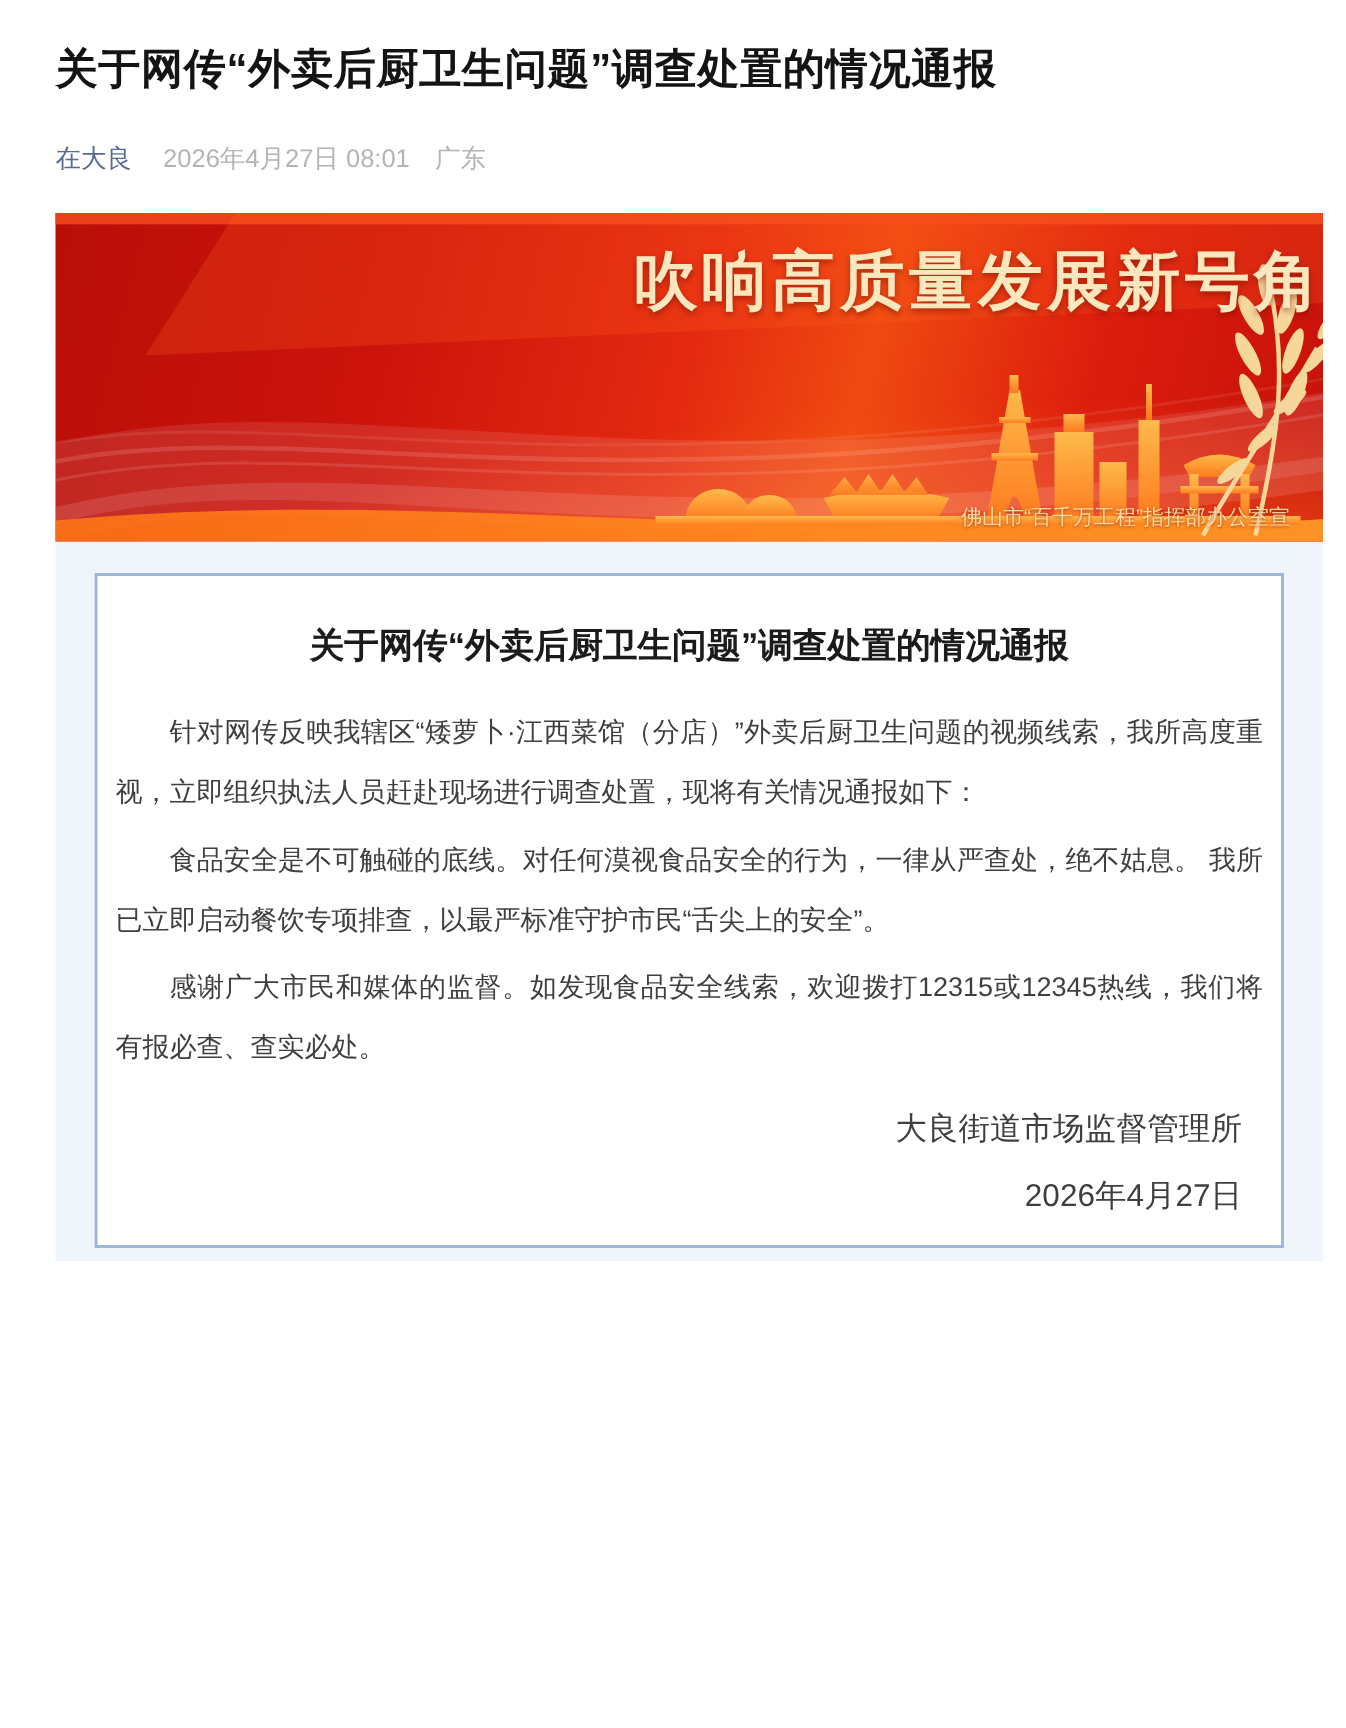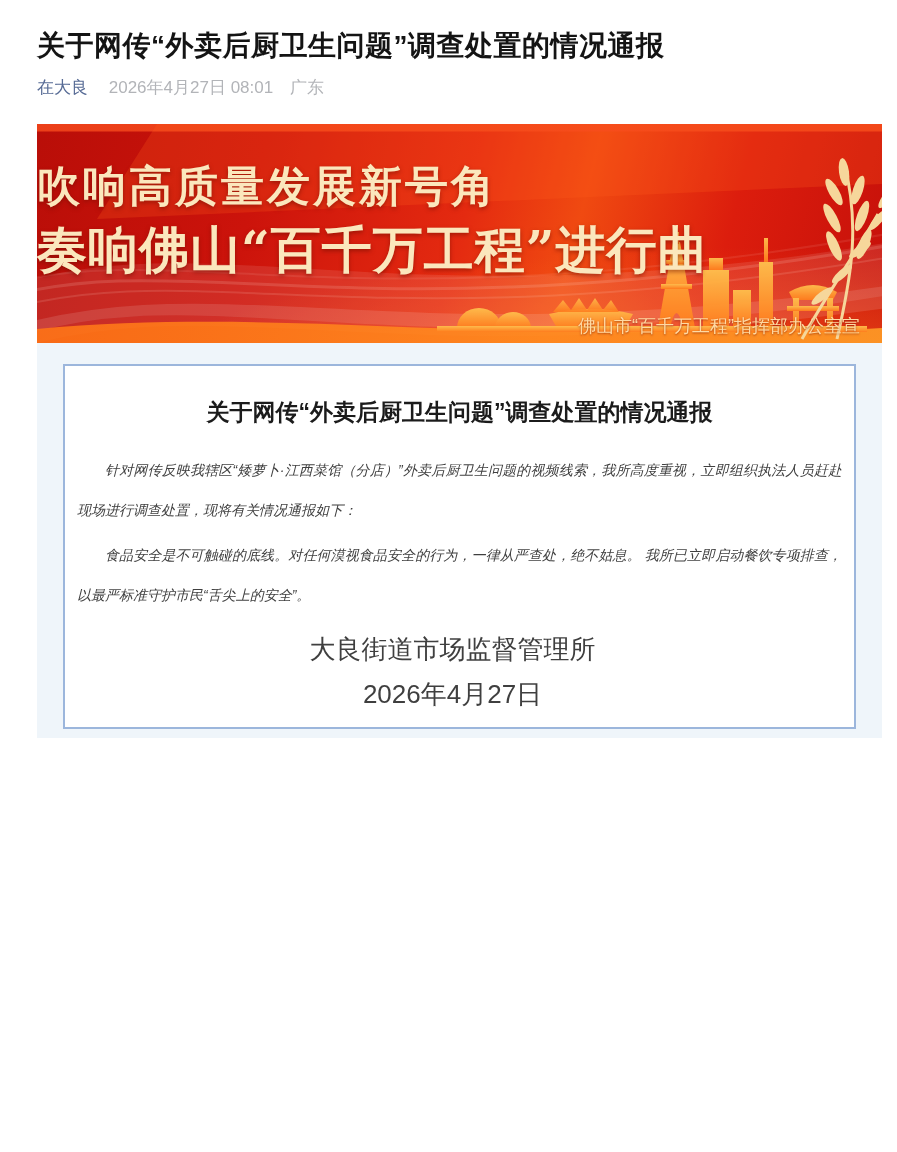--- a/index.html
+++ b/index.html
@@ -11,50 +11,50 @@
   }
   .article-header{padding:26px 37px 0 37px;}
   .page-title{
     margin:0;
     font-size:28px;
     line-height:40px;
     font-weight:800;
     color:#141414;
     letter-spacing:.5px;
   }
-  .byline{margin-top:10px;font-size:17px;line-height:24px;}
+  .byline{margin-top:28px;font-size:17px;line-height:24px;}
   .author{color:var(--theme-link,#576b95);text-decoration:none;cursor:pointer;margin-right:16px;}
   .meta{color:var(--theme-meta,#b2b4b8);margin-right:12px;}
 
   
   .banner{
     position:relative;
     width:845px;
     height:219px;
     margin:24px 0 0 37px;
     overflow:hidden;
     background:
       linear-gradient(180deg, rgba(244,72,28,.85) 0px, rgba(244,72,28,.85) 7px, rgba(244,72,28,0) 8px),
       radial-gradient(120% 95% at 88% 115%, rgba(255,104,30,.65), rgba(255,104,30,0) 62%),
       linear-gradient(104deg,#b90e08 0%,#cc130b 26%,#e42a10 50%,#f04a11 63%,#dc1d0d 80%,#c5100a 100%);
   }
   .banner-deco{position:absolute;left:0;top:0;width:845px;height:219px;}
-  .banner-text{position:relative;z-index:2;text-align:left;padding-top:34px;}
+  .banner-text{position:relative;z-index:2;text-align:right;padding-top:18px;}
   .banner-line1,.banner-line2{
     font-family:"DejaVu Serif","Liberation Serif",serif;
     font-weight:700;
     color:var(--banner-text,#fbe7bd);
     text-shadow:0 2px 4px rgba(110,15,0,.55);
     white-space:nowrap;
   }
   .banner-line1{font-size:43px;line-height:56px;letter-spacing:3px;}
   .banner-line2{font-size:50px;line-height:64px;letter-spacing:1px;margin-top:4px;}
   .banner-credit{
     position:absolute;z-index:3;right:22px;bottom:9px;
-    font-size:18px;line-height:16px;color:#ffd9a2;
+    font-size:14px;line-height:16px;color:#ffd9a2;
     text-shadow:0 1px 2px rgba(120,20,0,.6);
     margin-top:27px;
   }
 
   
   .panel{
     width:845px;
     margin-left:37px;
     background:var(--theme-panel-bg,#eff5fa);
     padding:21px 26px 9px 26px;
@@ -68,33 +68,32 @@
   .notice-title{
     margin:0 0 22px 0;
     text-align:center;
     font-size:23px;
     line-height:32px;
     font-weight:800;
     color:#1b1b1b;
   }
   .para{
     margin:0 0 5px 0;
-    font-size:14px;
+    font-size:18px;
     line-height:40px;
     color:var(--theme-body-text,#3f3f3f);
     text-align:justify;
     text-indent:2em;
-    font-style:italic;
   }
   .para strong{color:#121212;font-weight:700;}
   .signature{
     margin-top:12px;
     padding:0 14px 6px 0;
-    text-align:center;
-    font-size:26px;
+    text-align:right;
+    font-size:21px;
     line-height:45px;
     color:var(--theme-body-text,#3f3f3f);
   }
 </style>
 </head>
 <body>
 
 <div class="page">
 
   <header class="article-header">
@@ -172,31 +171,31 @@
           <ellipse cx="78" cy="96" rx="4" ry="13" transform="rotate(55 78 96)"></ellipse>
           <ellipse cx="60" cy="120" rx="4" ry="13" transform="rotate(48 60 120)"></ellipse>
           <ellipse cx="40" cy="142" rx="4" ry="13" transform="rotate(52 40 142)"></ellipse>
           <ellipse cx="104" cy="44" rx="4" ry="12" transform="rotate(35 104 44)"></ellipse>
         </g>
       </g>
     </svg>
 
     <div class="banner-text">
       <div class="banner-line1">吹响高质量发展新号角</div>
-      <div class="banner-line2">奏响佛山“百千万工程”进行曲</div>
     </div>
     <div class="banner-credit">佛山市“百千万工程”指挥部办公室宣</div>
   </div>
 
   <section class="panel">
     <div class="notice-box">
       <h2 class="notice-title">关于网传“外卖后厨卫生问题”调查处置的情况通报</h2>
       <div class="notice-body">
           <p class="para"><span>针对网传反映我辖区“矮萝卜·江西菜馆（分店）”外卖后厨卫生问题的视频线索，我所高度重视，立即组织执法人员赶赴现场进行调查处置，现将有关情况通报如下：</span></p>
           <p class="para"><span>食品安全是不可触碰的底线。对任何漠视食品安全的行为，一律从严查处，绝不姑息。 我所已立即启动餐饮专项排查，以最严标准守护市民“舌尖上的安全”。</span></p>
+          <p class="para"><span>感谢广大市民和媒体的监督。如发现食品安全线索，欢迎拨打12315或12345热线，我们将有报必查、查实必处。</span></p>
         </div>
       <div class="signature">
         <div class="sig-org">大良街道市场监督管理所</div>
         <div class="sig-date">2026年4月27日</div>
       </div>
     </div>
   </section>
 
 </div>
 

